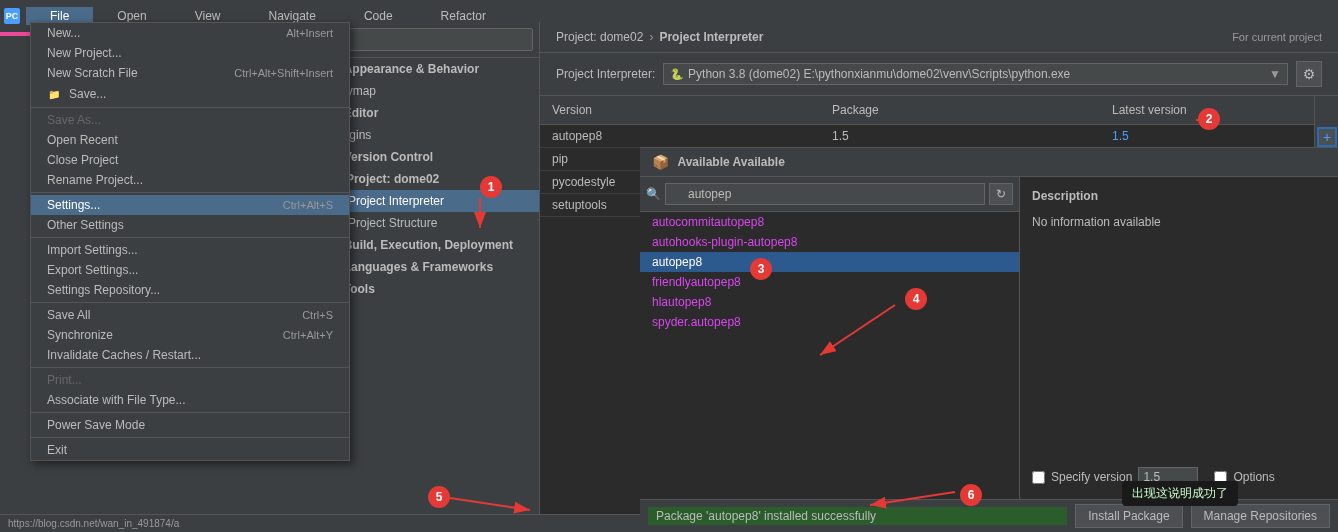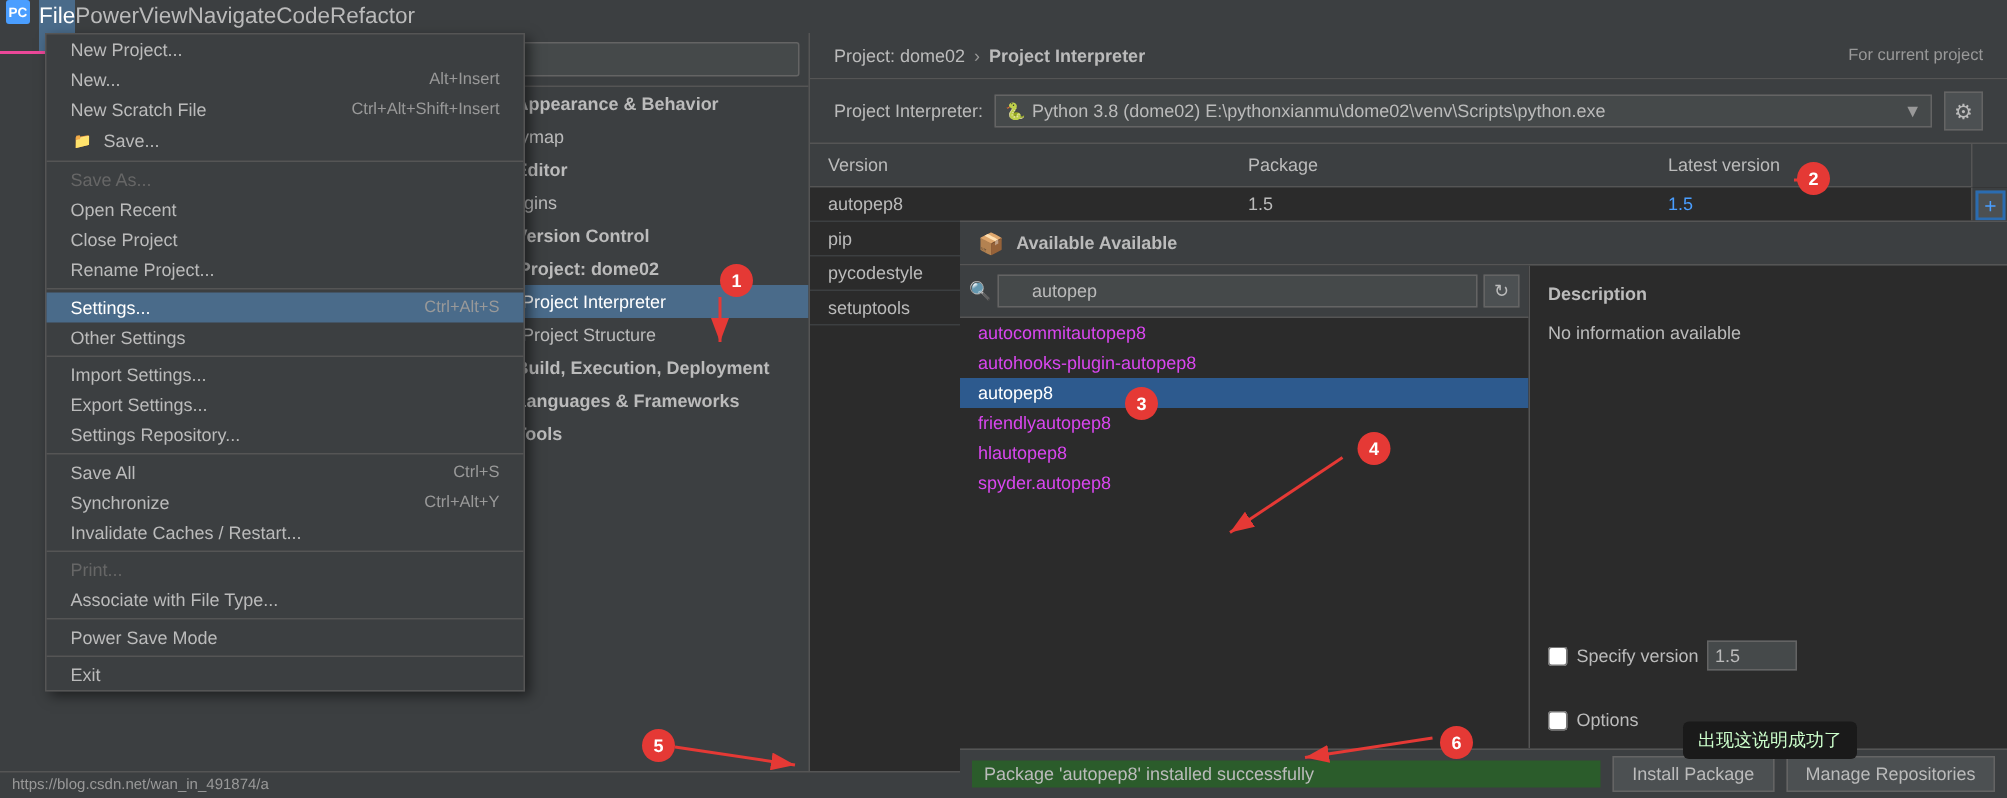--- a/index.html
+++ b/index.html
@@ -1,20 +1,20 @@
 <!DOCTYPE html>
 <html><head>
   <meta charset="utf-8">
   <style>
     * { box-sizing: border-box; margin: 0; padding: 0; }
     body { font-family: 'Segoe UI', Arial, sans-serif; font-size: 12px; background: #3c3f41; color: #bbbbbb; width: 1338px; height: 532px; overflow: hidden; position: relative; }
 
     
-    .menubar { display: flex; background: #3c3f41; height: 36px; padding: 0 4px; border-bottom: 2px solid #ec4899; }
-    .menubar-item { padding: 2px 0; color: #bbbbbb; cursor: pointer; font-size: 15px; }
+    .menubar { display: flex; align-items: center; background: #3c3f41; height: 36px; padding: 0 4px; border-bottom: 4px solid #ec4899; }
+    .menubar-item { padding: 2px 24px; color: #bbbbbb; cursor: pointer; font-size: 12px; }
     .menubar-item.active { background: #4a6b8a; color: white; }
     .app-icon { width: 16px; height: 16px; background: #4a9eff; margin-right: 6px; border-radius: 2px; display: flex; align-items: center; justify-content: center; font-size: 9px; color: white; font-weight: bold; }
 
     
     .file-menu { position: absolute; top: 22px; left: 30px; width: 320px; background: #3c3f41; border: 1px solid #555; z-index: 100; box-shadow: 3px 3px 8px rgba(0,0,0,0.5); }
     .menu-item { display: flex; align-items: center; padding: 3px 16px; color: #bbbbbb; cursor: pointer; font-size: 12px; justify-content: space-between; }
     .menu-item.highlighted { background: #4a6b8a; color: white; }
     .menu-item.disabled { color: #666; }
     .menu-separator { height: 1px; background: #555; margin: 2px 0; }
     .menu-item-left { display: flex; align-items: center; gap: 6px; }
@@ -76,21 +76,21 @@
     .available-left { flex: 0 0 380px; display: flex; flex-direction: column; border-right: 1px solid #555; }
     .available-search { padding: 6px; border-bottom: 1px solid #555; display: flex; align-items: center; gap: 4px; background: #3c3f41; }
     .available-search input { flex: 1; background: #45494a; border: 1px solid #646464; color: #bbbbbb; padding: 3px 24px 3px 6px; font-size: 12px; }
     .available-search-refresh { width: 24px; height: 22px; background: #4c5052; border: 1px solid #646464; display: flex; align-items: center; justify-content: center; cursor: pointer; font-size: 12px; color: #bbbbbb; }
     .available-list { flex: 1; overflow-y: auto; }
     .available-list-item { padding: 3px 12px; font-size: 12px; color: #d946ef; cursor: pointer; }
     .available-list-item.selected { background: #2d5a8e; color: white; }
     .available-right { flex: 1; padding: 12px; display: flex; flex-direction: column; gap: 12px; }
     .available-right-title { font-size: 12px; color: #bbbbbb; font-weight: bold; }
     .available-right-desc { font-size: 12px; color: #bbbbbb; }
-    .available-right-options { display: flex; flex-direction: column; gap: 26px; margin-top: auto; }
+    .available-right-options { display: flex; gap: 16px; margin-top: auto; }
     .checkbox-row { display: flex; align-items: center; gap: 6px; font-size: 12px; color: #bbbbbb; }
     .checkbox-row input[type="checkbox"] { width: 13px; height: 13px; }
     .version-input { width: 60px; background: #45494a; border: 1px solid #646464; color: #bbbbbb; padding: 2px 4px; font-size: 12px; }
 
     
     .available-footer { display: flex; align-items: center; padding: 4px 8px; background: #3c3f41; border-top: 1px solid #555; gap: 8px; }
     .status-text { flex: 1; font-size: 12px; color: #bbbbbb; background: #2b5c2b; padding: 2px 8px; }
     .footer-btn { padding: 4px 12px; background: #4c5052; border: 1px solid #646464; color: #bbbbbb; font-size: 12px; cursor: pointer; text-align: right; }
 
     
@@ -100,36 +100,36 @@
     .cn-annotation { position: absolute; background: #1a1a1a; color: #ccffcc; padding: 4px 10px; font-size: 12px; border-radius: 4px; z-index: 60; white-space: nowrap; }
 
     .table-content-area { display: flex; flex: 1; overflow: hidden; }
   </style>
 </head>
 <body>
 
 <div class="menubar">
   <div class="app-icon">PC</div>
   <span class="menubar-item active">File</span>
-  <span class="menubar-item">Power</span>
+  <span class="menubar-item">Open</span>
   <span class="menubar-item">View</span>
   <span class="menubar-item">Navigate</span>
   <span class="menubar-item">Code</span>
   <span class="menubar-item">Refactor</span>
 </div>
 
 <div class="file-menu">
   <div class="menu-item">
+    <span>New...</span>
+    <span class="menu-shortcut">Alt+Insert</span>
+  </div>
+  <div class="menu-item">
     <span class="menu-item-left">
         <span>New Project...</span>
       </span>
-  </div>
-  <div class="menu-item">
-    <span>New...</span>
-    <span class="menu-shortcut">Alt+Insert</span>
   </div>
   <div class="menu-item">
     <span>New Scratch File</span>
     <span class="menu-shortcut">Ctrl+Alt+Shift+Insert</span>
   </div>
   <div class="menu-item">
     <span class="menu-item-left">
       <span class="menu-icon">📁</span>
       <span>Save...</span>
     </span>

